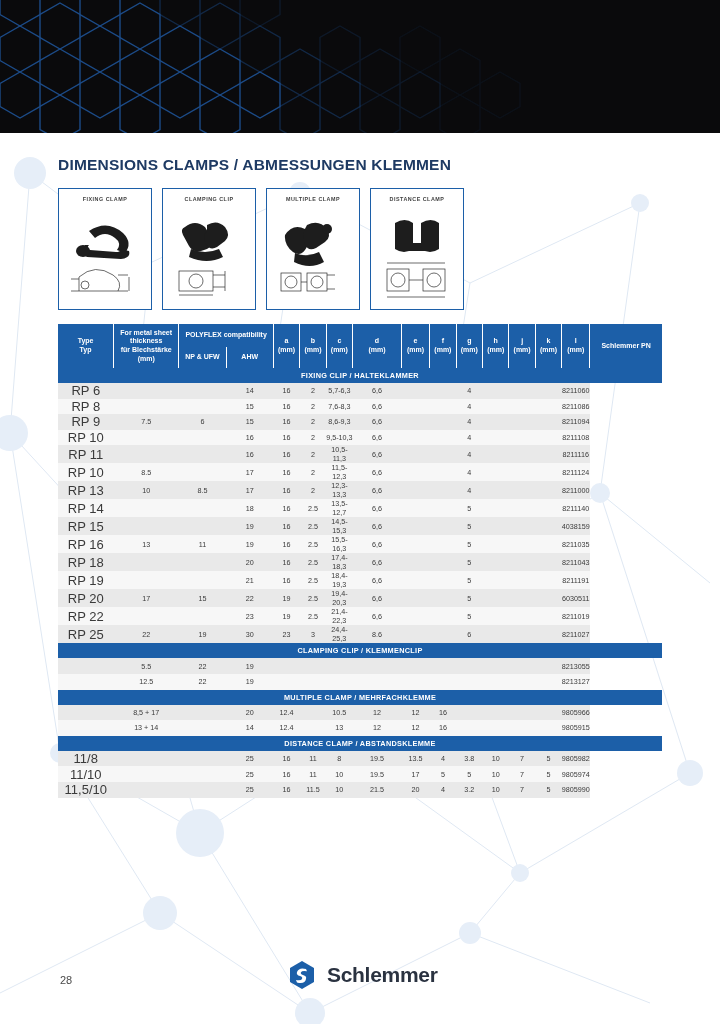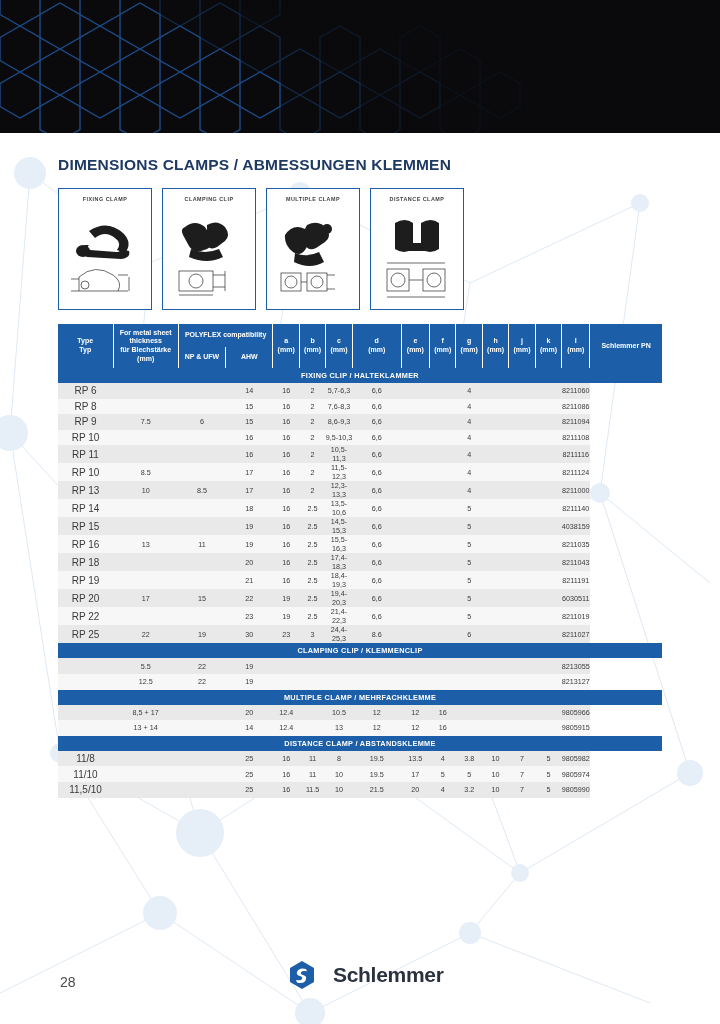--- a/index.html
+++ b/index.html
@@ -117,44 +117,44 @@
     font-size: 7.3px;
     height: 15px;
     letter-spacing: 0.3px;
   }
   tbody tr.data td {
     height: 15.6px;
     border: none;
   }
   tbody tr.odd td { background: #e9e9e9; }
   tbody tr.even td { background: #f7f7f7; }
-  tbody tr.data td.type { font-size: 10px; }
+  tbody tr.data td.type { font-size: 13px; }
 
   
   .footer {
     position: absolute;
     left: 0;
     top: 960px;
     width: 720px;
     z-index: 3;
   }
   .page-num {
     position: absolute;
     left: 60px;
     top: 14px;
-    font-size: 14px;
+    font-size: 11px;
     color: #4a4a4a;
   }
   .logo-wrap {
     position: absolute;
     left: 287px;
     top: 0;
     display: flex;
     align-items: center;
-    gap: 16px;
+    gap: 10px;
   }
   .logo-text {
     font-size: 21px;
     font-weight: bold;
     color: #2a3240;
     letter-spacing: -0.3px;
   }
 </style>
 </head>
 <body>
@@ -480,21 +480,21 @@
           <td></td>
           <td>8211000</td>
         </tr>
         <tr class="data even">
           <td class="type">RP 14</td>
           <td></td>
           <td></td>
           <td>18</td>
           <td>16</td>
           <td>2.5</td>
-          <td>13,5-10,6</td>
+          <td>13,5-12,7</td>
           <td>6,6</td>
           <td></td>
           <td></td>
           <td>5</td>
           <td></td>
           <td></td>
           <td></td>
           <td>8211140</td>
         </tr>
         <tr class="data odd">

